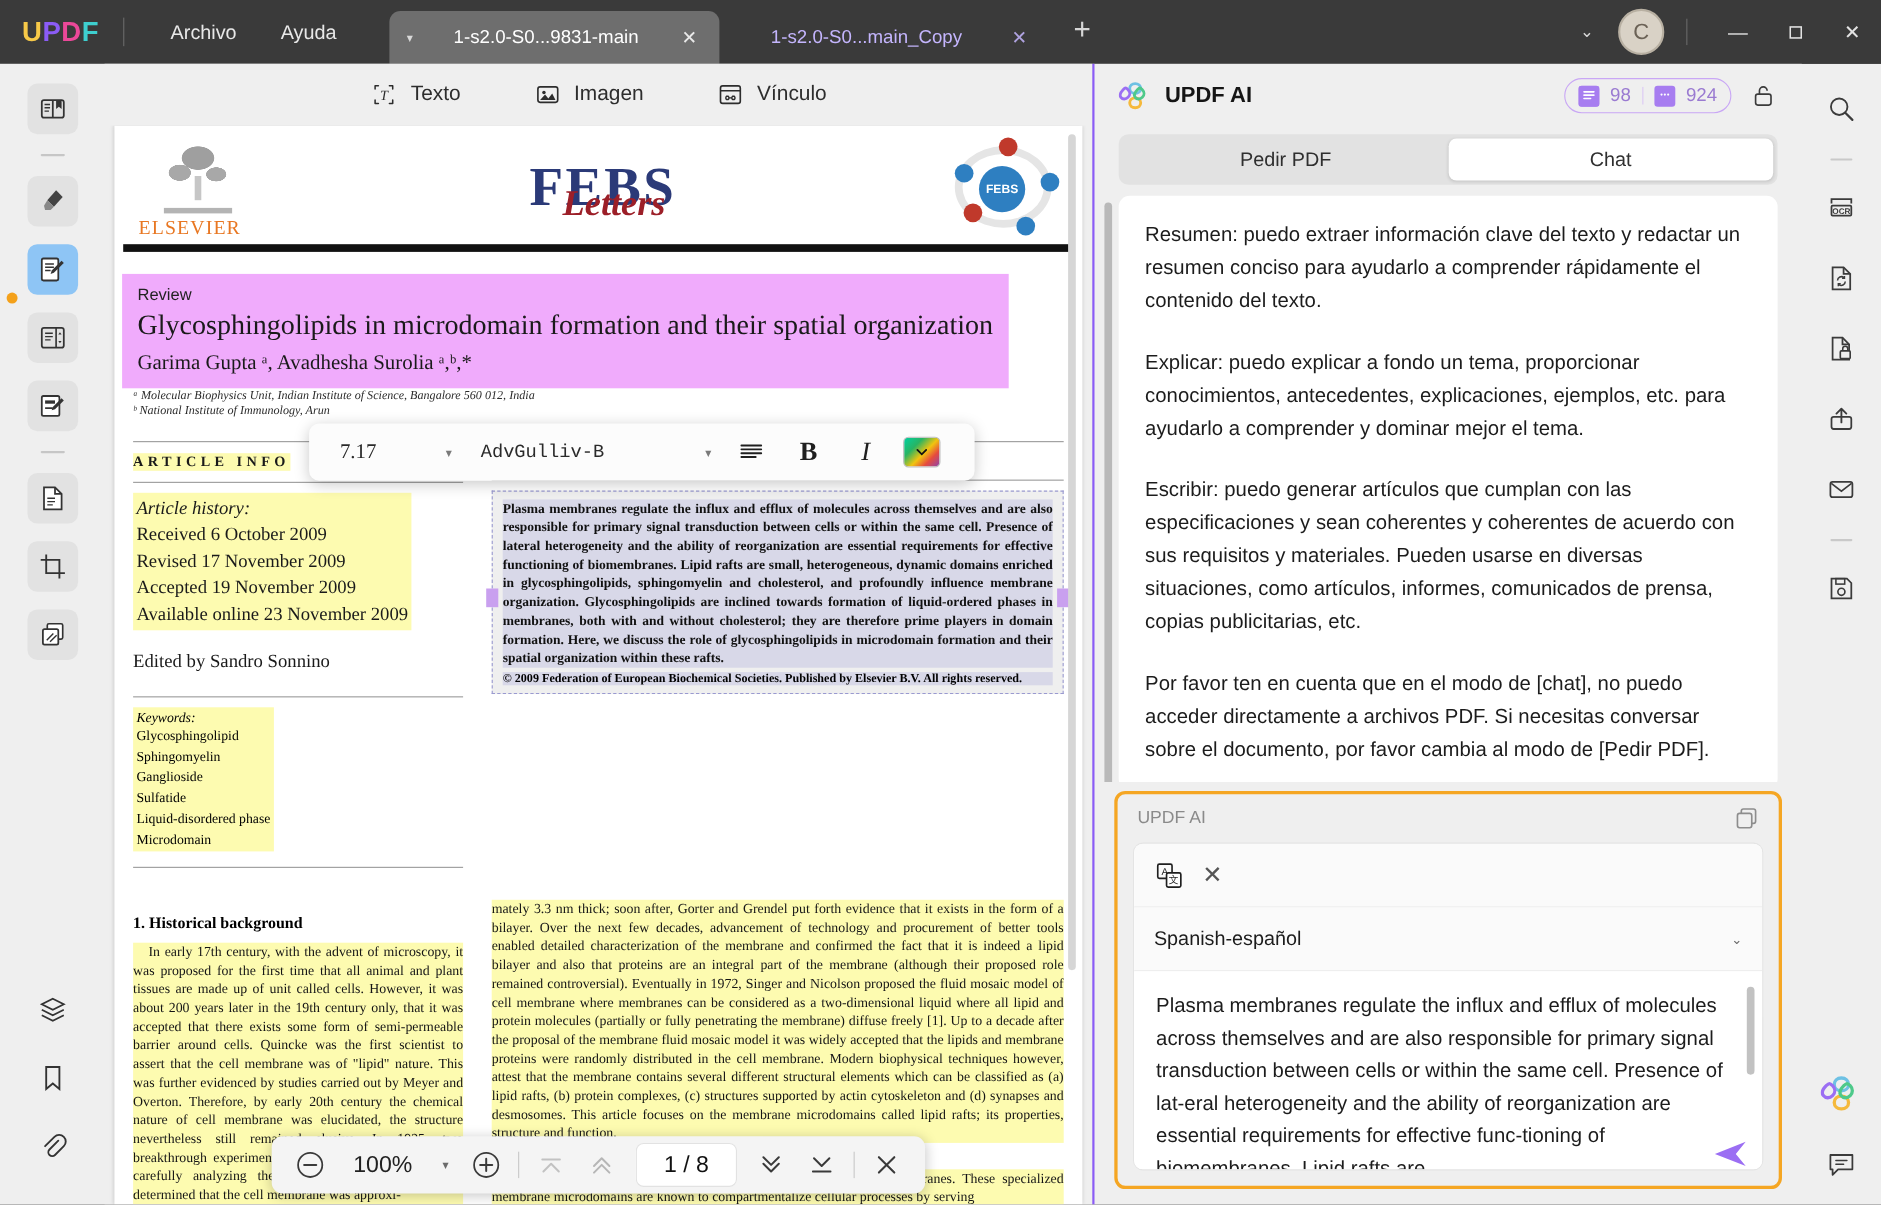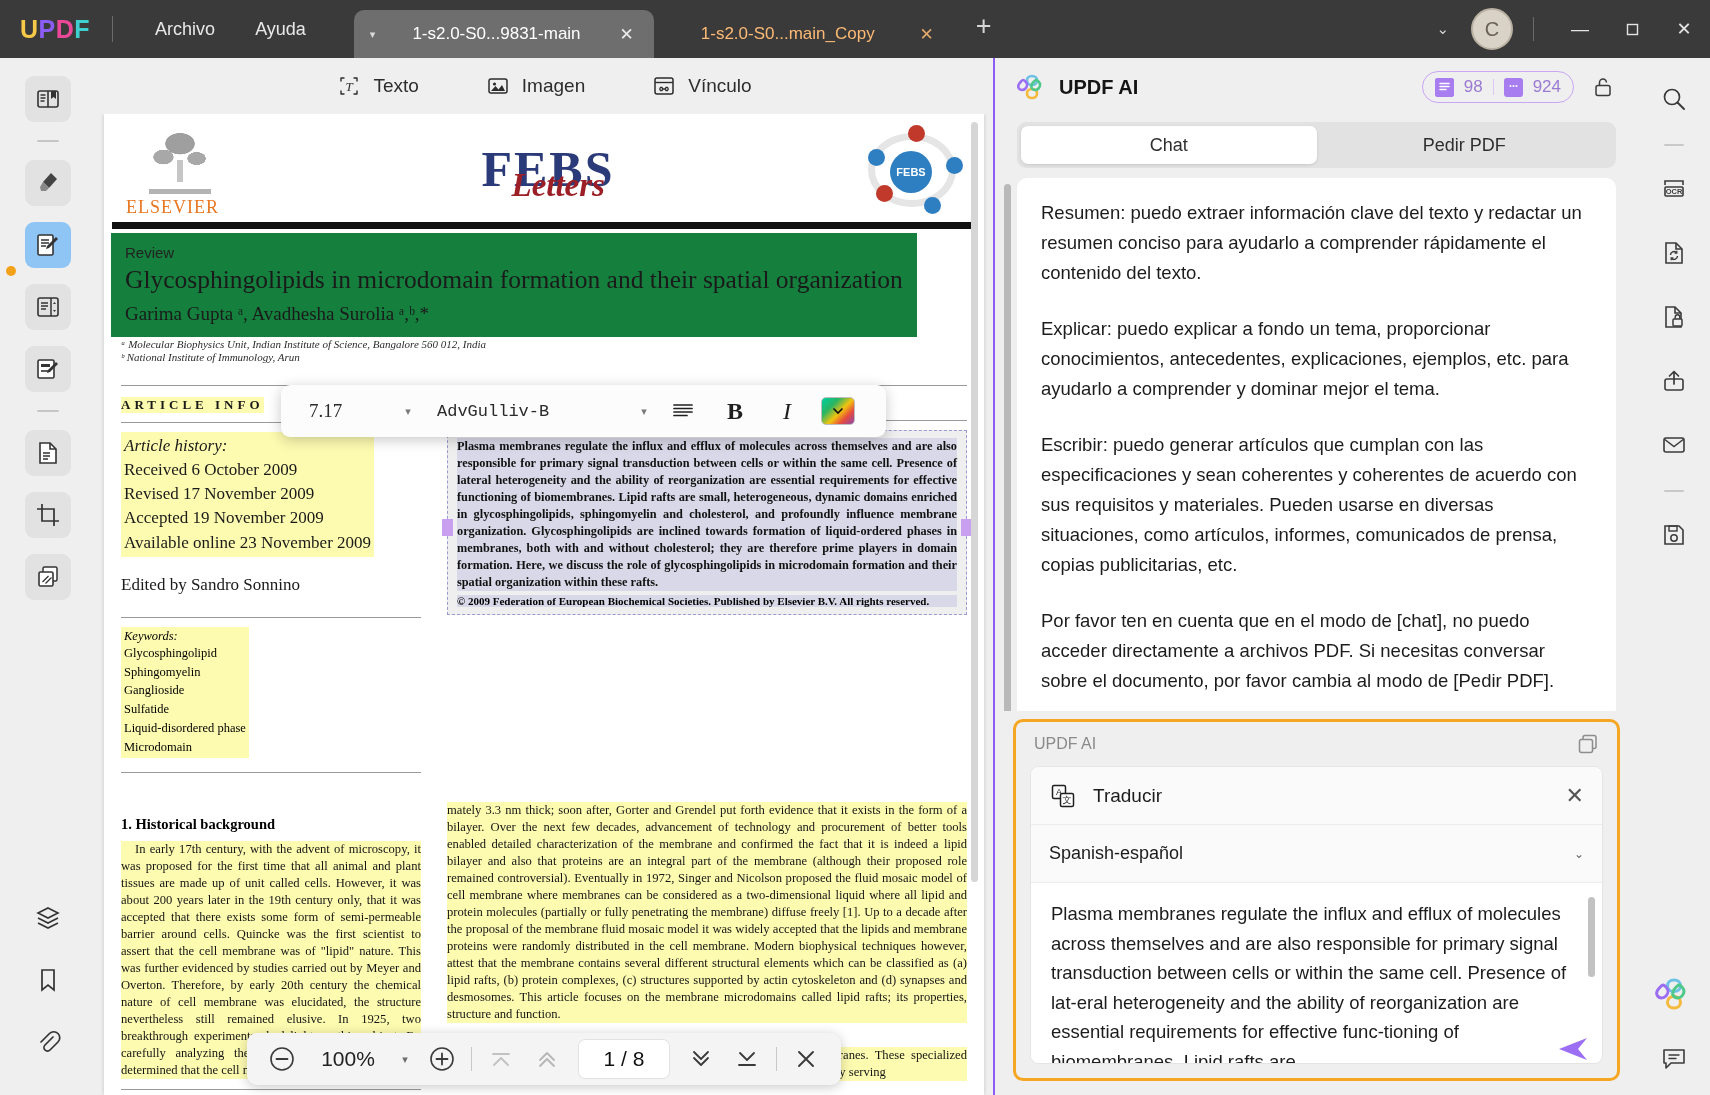--- a/index.html
+++ b/index.html
@@ -24,21 +24,21 @@
   .tb-sep{ width:1px; height:26px; background:#6a6a6a; margin:0 22px; }
   .menu-item{ color:#e8e8e8; font-size:18px; padding:0 20px; cursor:default; }
 
   .tabs{ display:flex; align-items:flex-end; height:58px; margin-left:28px; }
   .tab{
     height:48px; min-width:300px; display:flex; align-items:center; gap:10px;
     padding:0 16px; border-radius:10px 10px 0 0; position:relative;
     font-size:17px;
   }
   .tab.active{ background:#6e6e6e; color:#fff; }
-  .tab.inactive{ color:#fdba74;align-items:center; }
+  .tab.inactive{ color:#c4b5fd;align-items:center; }
   .tab .caret{ font-size:11px; color:#d9d9d9; margin-right:2px;}
   .tab .tab-title{ flex:1; text-align:center; white-space:nowrap; }
   .tab .tab-close{ font-size:17px; opacity:.85; cursor:pointer; padding:0 4px;}
   .tab-add{ color:#d6d6d6; font-size:27px; font-weight:300; padding:0 18px 6px 22px; align-self:center;}
 
   .tb-right{ position:absolute; right:0; top:0; height:58px; display:flex; align-items:center; gap:0;}
   .chev-down{ color:#d7d7d7; font-size:15px; padding:0 22px; }
   .avatar{
     width:42px;height:42px;border-radius:50%; background:#d9d2c6; color:#6b6256;
     display:flex;align-items:center;justify-content:center;font-size:20px;
@@ -482,21 +482,21 @@
             <div class="fl-d b"></div>
             <div class="fl-d c"></div>
             <div class="fl-d d"></div>
             <div class="fl-d e"></div>
             <div class="fl-core">FEBS</div>
           </div>
         </div>
         <div class="blackbar"></div>
 
         <div class="pg-inner">
-          <div style="background:#15803d; display:inline-block; padding:2px 4px 4px; margin:4px 0 0;">
+          <div style="background:#f0abfc; display:inline-block; padding:2px 4px 4px; margin:20px 0 0;">
             <div class="reviewline">Review</div><br>
             <div class="arttitle">Glycosphingolipids in microdomain formation and their spatial organization</div><br>
             <div class="authors">Garima Gupta ᵃ, Avadhesha Surolia ᵃ,ᵇ,*</div>
           </div>
           <div class="affil">ᵃ Molecular Biophysics Unit, Indian Institute of Science, Bangalore 560 012, India</div>
           <div class="affil">ᵇ National Institute of Immunology, Arun</div>
 
           <div class="cols">
             <div class="colL">
               <div class="rule"></div>
@@ -656,22 +656,22 @@
       </div>
       <div class="ai-head-ic">
         <svg width="22" height="22" viewBox="0 0 22 22">
             <rect x="4" y="9.5" width="14" height="10" rx="2" fill="none" stroke="#3b3b3b" stroke-width="1.5"></rect>
             <path d="M7.5 9.5V6.5a3.5 3.5 0 017 0" fill="none" stroke="#3b3b3b" stroke-width="1.5"></path>
           </svg>
       </div>
     </div>
 
     <div class="ai-tabs">
+      <div class="ai-tab">Pedir PDF</div>
       <div class="ai-tab active">Chat</div>
-      <div class="ai-tab">Pedir PDF</div>
     </div>
 
     <div class="ai-scroll">
       <div class="ai-scrollbar"></div>
       <div class="ai-msg">
         <p>Resumen: puedo extraer información clave del texto y redactar un resumen conciso para ayudarlo a comprender rápidamente el contenido del texto.</p>
         <p>Explicar: puedo explicar a fondo un tema, proporcionar conocimientos, antecedentes, explicaciones, ejemplos, etc. para ayudarlo a comprender y dominar mejor el tema.</p>
         <p>Escribir: puedo generar artículos que cumplan con las especificaciones y sean coherentes y coherentes de acuerdo con sus requisitos y materiales. Pueden usarse en diversas situaciones, como artículos, informes, comunicados de prensa, copias publicitarias, etc.</p>
         <p> Por favor ten en cuenta que en el modo de [chat], no puedo acceder directamente a archivos PDF. Si necesitas conversar sobre el documento, por favor cambia al modo de [Pedir PDF].</p>
       </div>
@@ -690,21 +690,20 @@
       <div class="tw-card">
         <div class="tw-row1">
           <div class="tw-icon">
             <svg width="26" height="26" viewBox="0 0 26 26">
                 <rect x="2.5" y="2.5" width="13" height="13" rx="1.5" fill="none" stroke="#1f1f1f" stroke-width="1.5"></rect>
                 <text x="9" y="12" font-size="9" font-family="Liberation Sans, sans-serif" text-anchor="middle" fill="#1f1f1f">A</text>
                 <rect x="10.5" y="10.5" width="13" height="13" rx="1.5" fill="#fff" stroke="#1f1f1f" stroke-width="1.5"></rect>
                 <text x="17" y="20" font-size="9" font-family="Liberation Sans, sans-serif" text-anchor="middle" fill="#1f1f1f">文</text>
               </svg>
           </div>
-          <div class="tw-label">Traducir</div>
           <div class="tw-x">✕</div>
         </div>
         <div class="tw-row2">
           <div class="tw-lang">Spanish-español</div>
           <div class="tw-chev">⌄</div>
         </div>
         <div class="tw-body">
           <span>Plasma membranes regulate the influx and efflux of molecules across themselves and are also responsible for primary signal transduction between cells or within the same cell. Presence of lat-eral heterogeneity and the ability of reorganization are essential requirements for effective func-tioning of biomembranes. Lipid rafts are</span>
           <div class="tw-bodysb"></div>
         </div>

